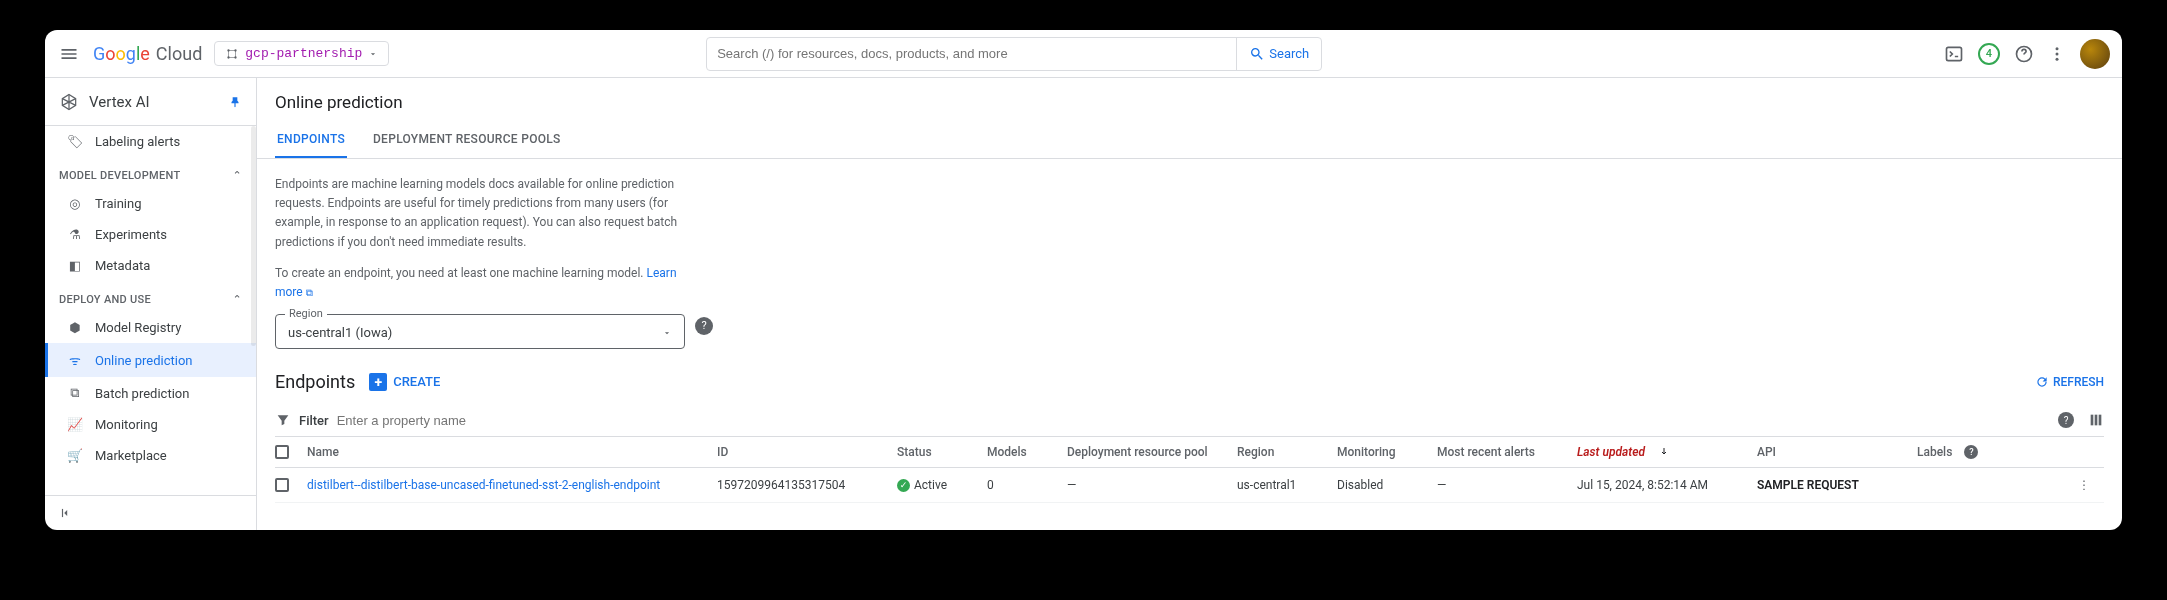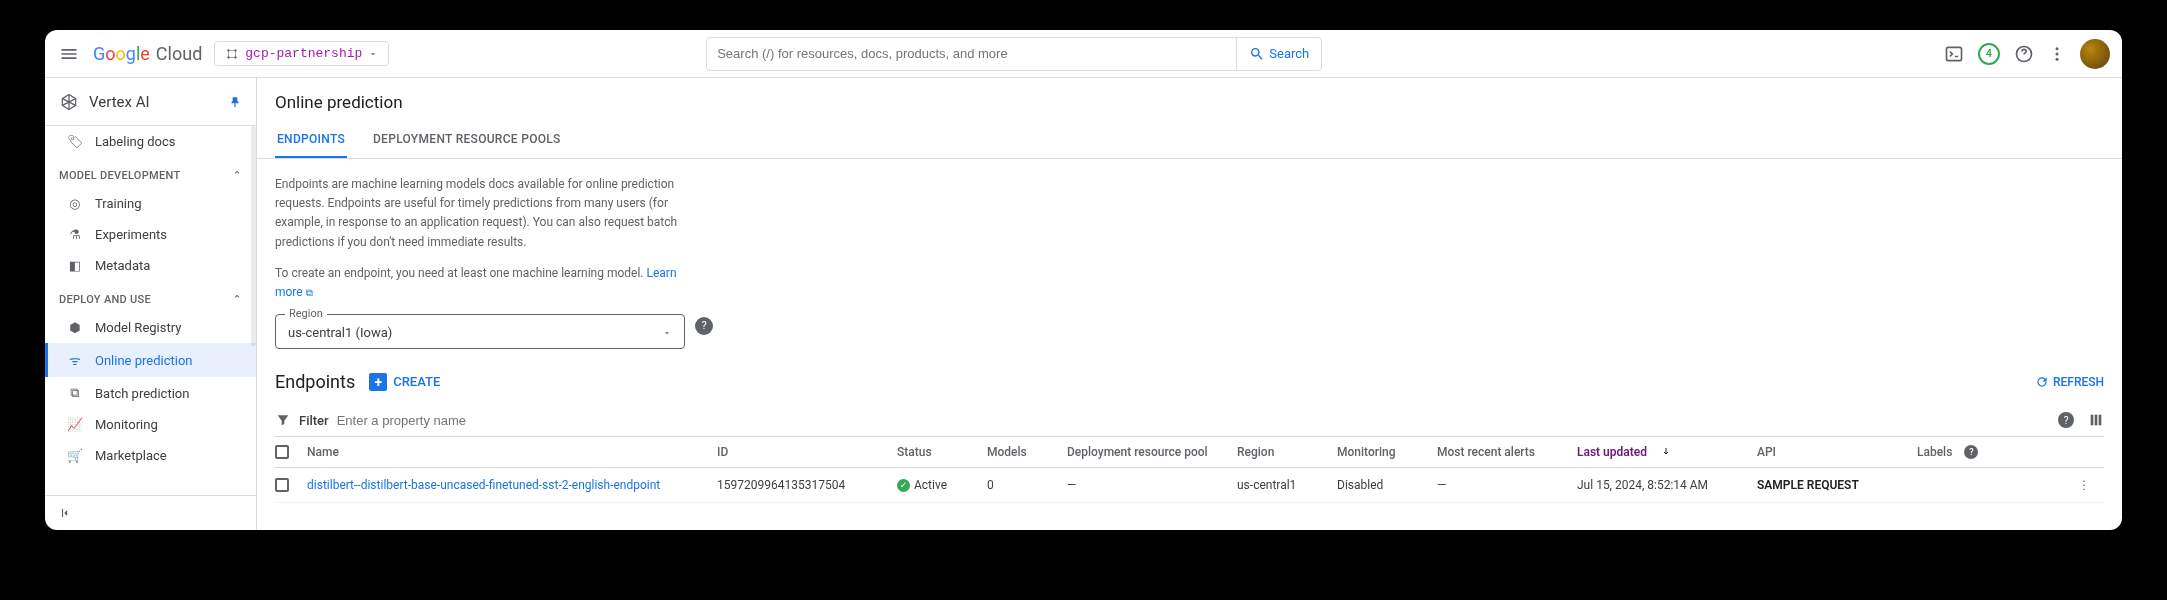--- a/index.html
+++ b/index.html
@@ -111,21 +111,21 @@
 .create-btn { display:flex; align-items:center; gap:6px; color:#1a73e8; font-size:13px; font-weight:500; margin-left:14px; cursor:pointer;}
 .create-btn .plus{width:18px;height:18px;background:#1a73e8;color:#fff;border-radius:2px;display:flex;align-items:center;justify-content:center;font-size:14px;font-weight:bold;}
 .refresh { margin-left:auto; color:#1a73e8; font-size:12px; font-weight:500; display:flex; align-items:center; gap:4px; cursor:pointer;}
 .filter-row { display:flex; align-items:center; gap:8px; border-bottom:1px solid #dadce0; padding:10px 0 8px; margin-top:10px;}
 .filter-row .flticon{color:#5f6368;}
 .filter-row input { border:none; outline:none; font-size:13px; flex:1; }
 .filter-row .righticons{margin-left:auto; display:flex; gap:14px; color:#5f6368;}
 .table { width:100%; font-size:12px; }
 .thead, .trow { display:grid; grid-template-columns: 32px 410px 180px 90px 80px 170px 100px 100px 140px 180px 160px 130px 1fr 40px; align-items:center; }
 .thead { color:#5f6368; font-weight:500; border-bottom:1px solid #dadce0; padding:8px 0;}
-.thead .sorted{display:flex;align-items:center;gap:13px;color:#701a75;font-weight:600;}
+.thead .sorted{display:flex;align-items:center;gap:13px;color:#b91c1c;font-weight:600;font-style:italic;}
 .trow { padding:10px 0; border-bottom:1px solid #f1f3f4;}
 .trow .link{color:#1a73e8; cursor:pointer;}
 .status-ok{display:flex;align-items:center;gap:4px;}
 .status-ok .dot{width:13px;height:13px;border-radius:50%;background:#34a853;color:#fff;display:flex;align-items:center;justify-content:center;font-size:9px;}
 .chk{width:14px;height:14px;border:2px solid #5f6368;border-radius:2px;}
 .labelinfo{display:flex;align-items:center;gap:12px;}
 .labelinfo .qm{width:14px;height:14px;border-radius:50%;background:#5f6368;color:#fff;display:flex;align-items:center;justify-content:center;font-size:9px;}
 .kebab{color:#5f6368;cursor:pointer;text-align:center;}
 .strong{font-weight:600;color:#202124;}
 .ext-icon{font-size:10px;}
@@ -200,21 +200,21 @@
         <span>Vertex AI</span>
         <span class="pin">
           <svg width="14" height="14" viewBox="0 0 24 24" fill="#1a73e8">
               <path d="M16 4v6l2 2v2h-5v6l-1 1-1-1v-6H6v-2l2-2V4h8z"></path>
             </svg>
         </span>
       </div>
       <div class="scrollind"></div>
       <div class="nav-item">
           <span class="icon">🏷</span>
-          <span>Labeling docs</span>
+          <span>Labeling alerts</span>
         </div>
       <div class="nav-header">
           <span>MODEL DEVELOPMENT</span>
           <span class="chev">⌃</span>
         </div>
       <div class="nav-item">
           <span class="icon">◎</span>
           <span>Training</span>
         </div>
       <div class="nav-item">

